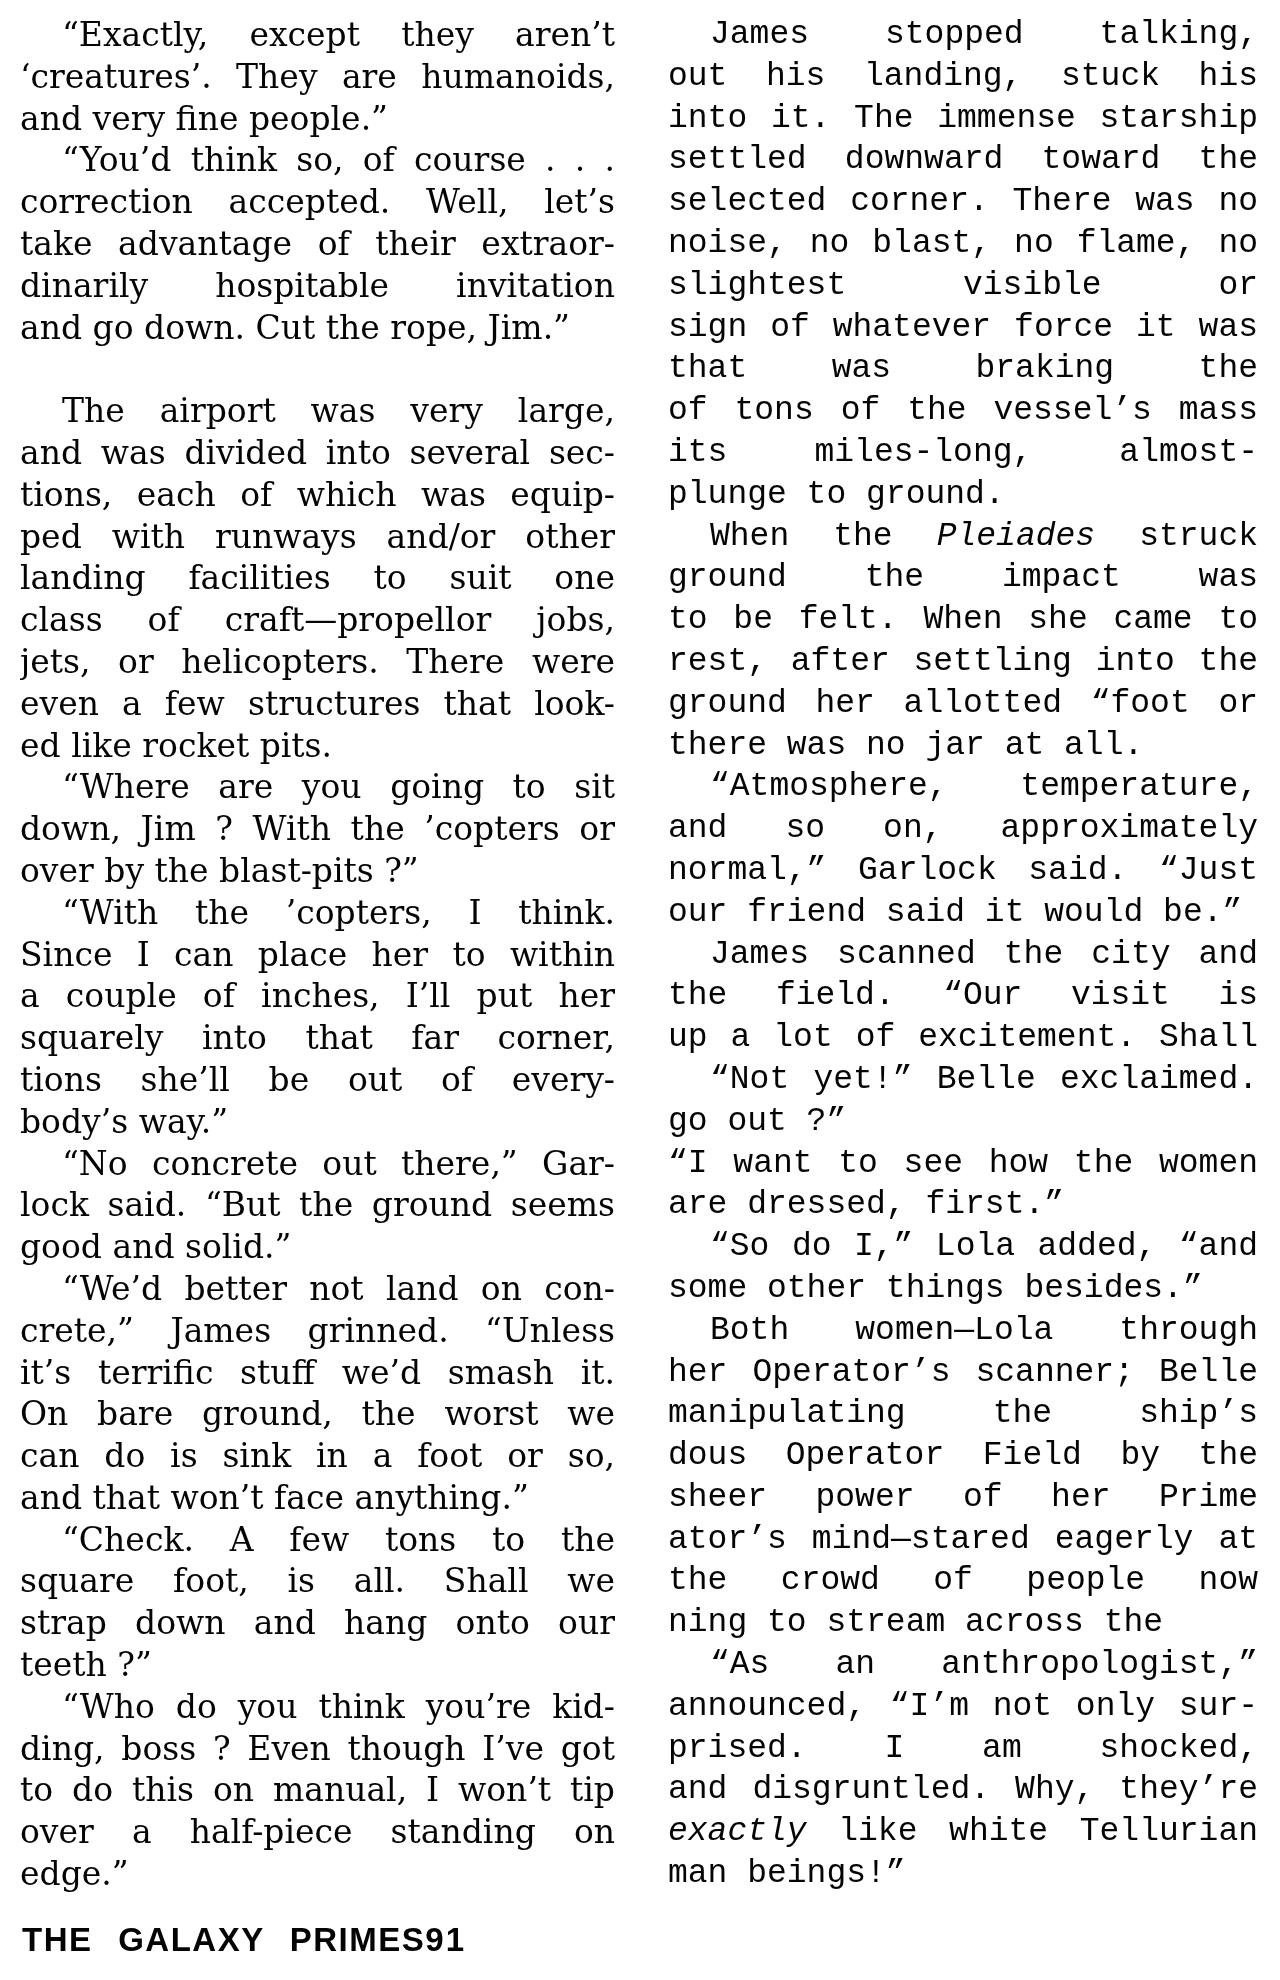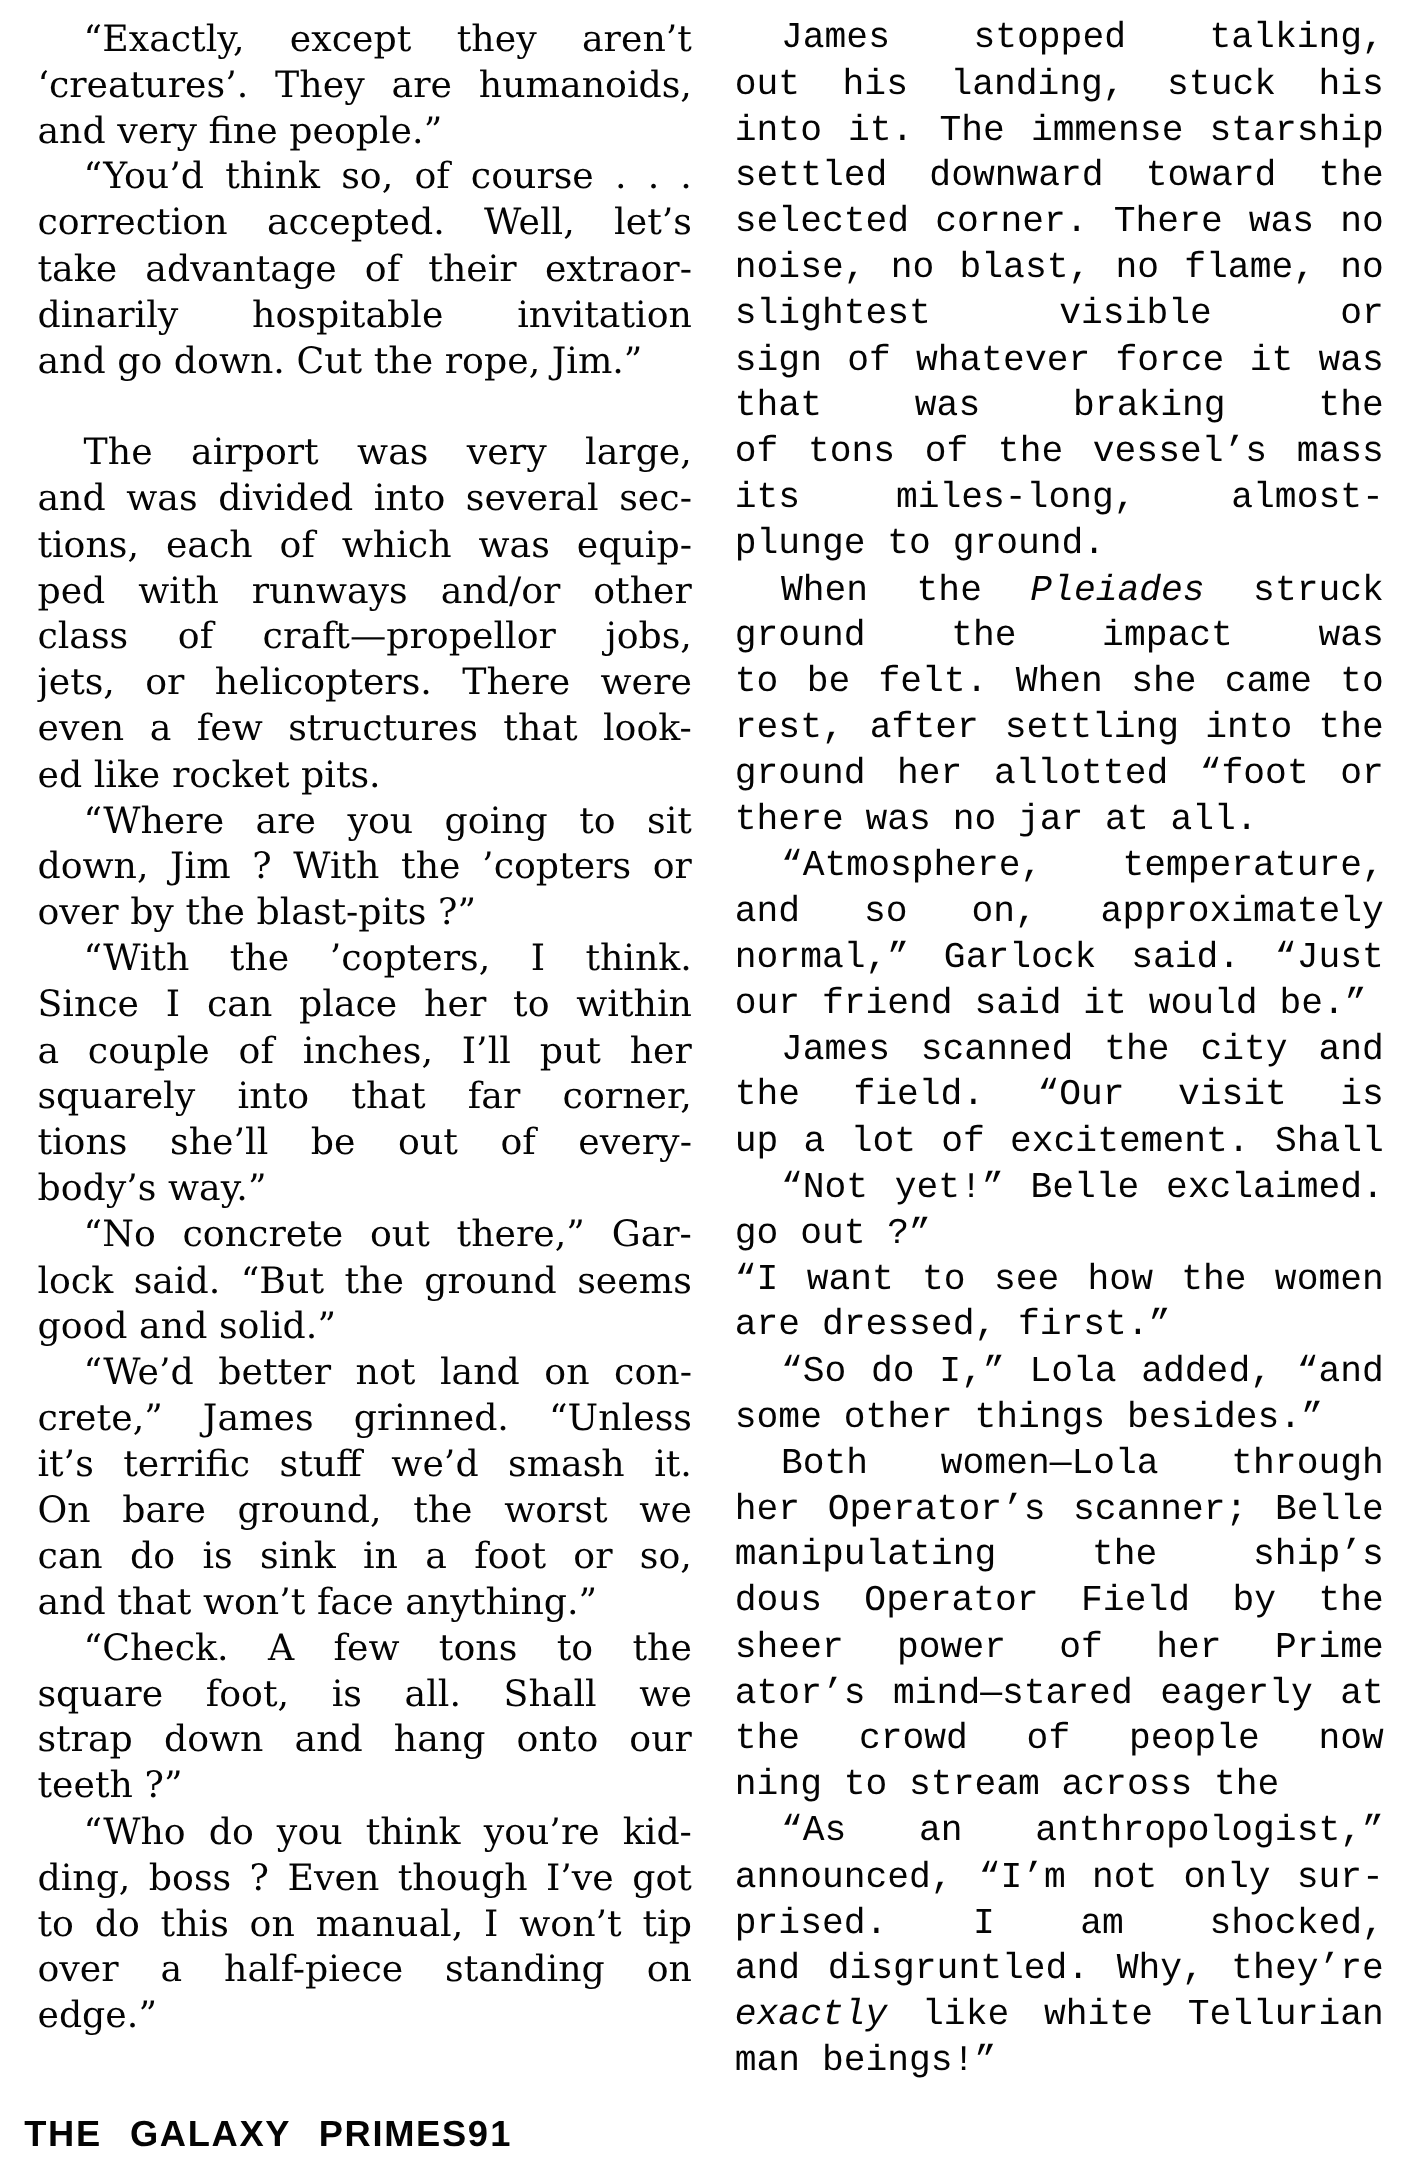--- a/index.html
+++ b/index.html
@@ -1,21 +1,21 @@
 <!DOCTYPE html>
 <html><head>
 <meta charset="utf-8">
 <style>
   html,body{margin:0;padding:0;background:#ffffff;}
   .page{
     position:relative;width:1280px;height:1980px;background:#ffffff;overflow:hidden;
     font-family:"DejaVu Serif", serif;color:#040404;
   }
   .col{position:absolute;top:14px;font-size:33px;line-height:41.8px;}
-  .col-left{left:20px;width:595px;margin-left:14px;}
+  .col-left{left:20px;width:595px;}
   .col-right{left:668px;width:590px;font-family:Liberation Mono, monospace;}
   .line{height:41.8px;overflow:hidden;white-space:normal;text-align:left;}
   .line.j{text-align:justify;text-align-last:justify;}
   .line.indent{padding-left:42px;}
   .line.gap{margin-top:41.8px;}
   .line em{font-style:italic;}
   .footer{
     position:absolute;left:22px;right:23px;top:1921px;
     display:flex;justify-content:flex-start;align-items:baseline;
     font-family:"Liberation Sans", sans-serif;font-weight:700;font-size:33px;
@@ -34,20 +34,21 @@
       <div class="line">and very fine people.”</div>
       <div class="line j indent">“You’d think so, of course . . .</div>
       <div class="line j">correction accepted. Well, let’s</div>
       <div class="line j">take advantage of their extraor-</div>
       <div class="line j">dinarily hospitable invitation</div>
       <div class="line">and go down. Cut the rope, Jim.”</div>
       <div class="line j indent gap">The airport was very large,</div>
       <div class="line j">and was divided into several sec-</div>
       <div class="line j">tions, each of which was equip-</div>
       <div class="line j">ped with runways and/or other</div>
+      <div class="line j">landing facilities to suit one</div>
       <div class="line j">class of craft—propellor jobs,</div>
       <div class="line j">jets, or helicopters. There were</div>
       <div class="line j">even a few structures that look-</div>
       <div class="line">ed like rocket pits.</div>
       <div class="line j indent">“Where are you going to sit</div>
       <div class="line j">down, Jim ? With the ’copters or</div>
       <div class="line">over by the blast-pits ?”</div>
       <div class="line j indent">“With the ’copters, I think.</div>
       <div class="line j">Since I can place her to within</div>
       <div class="line j">a couple of inches, I’ll put her</div>

